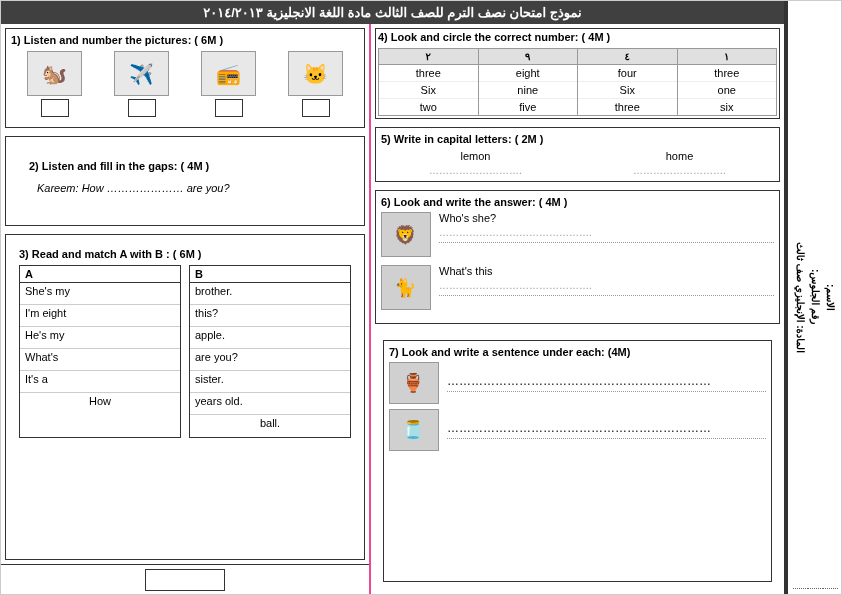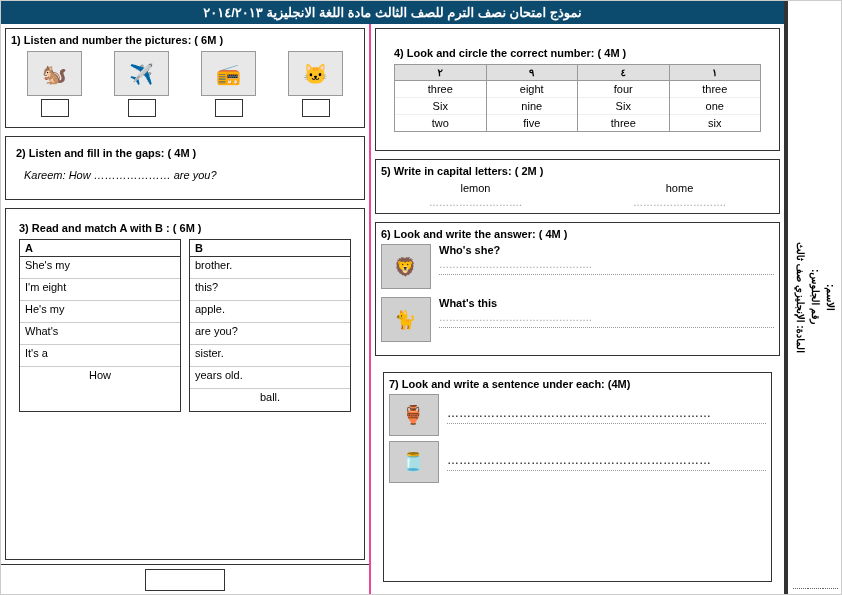--- a/index.html
+++ b/index.html
@@ -32,21 +32,21 @@
     }
     
     .main-content {
       flex: 1;
       display: flex;
       flex-direction: column;
       border-right: 2px solid #333;
     }
     
     .header {
-      background: #0c4a6e;
+      background: #404040;
       color: white;
       text-align: center;
       padding: 4px 8px;
       font-size: 13px;
       font-weight: bold;
       direction: rtl;
     }
     
     .columns {
       display: flex;
@@ -99,21 +99,21 @@
     .answer-box {
       width: 28px;
       height: 18px;
       border: 1px solid #333;
       background: white;
     }
     
     .section-2 {
       margin: 4px;
       border: 1.5px solid #333;
-      padding: 10px;
+      padding: 23px;
     }
     .fill-text {
       font-size: 11px;
       line-height: 1.8;
       padding: 3px 8px;
       font-style: italic;
     }
     
     .section-3 {
       margin: 4px;
@@ -146,21 +146,21 @@
     .match-item:last-child {
       border-bottom: none;
       text-align: center;
     }
 
     
     
     .section-4 {
       margin: 4px;
       border: 1.5px solid #333;
-      padding: 18px;
+      padding: 2px;
     }
     .numbers-table {
       display: flex;
       width: 100%;
       margin-top: 5px;
     }
     .num-col {
       flex: 1;
       border: 1px solid #999;
       text-align: center;
@@ -231,21 +231,21 @@
       align-items: center;
       justify-content: center;
       font-size: 18px;
       flex-shrink: 0;
     }
     .qa-content {
       flex: 1;
     }
     .qa-question {
       font-size: 11px;
-      font-weight: bold;
+      font-weight: normal;
       margin-bottom: 3px;
     }
     .qa-answer-line {
       width: 100%;
       border-bottom: 1px dotted #999;
       height: 16px;
       font-size: 10px;
       color: #999;
     }
 

